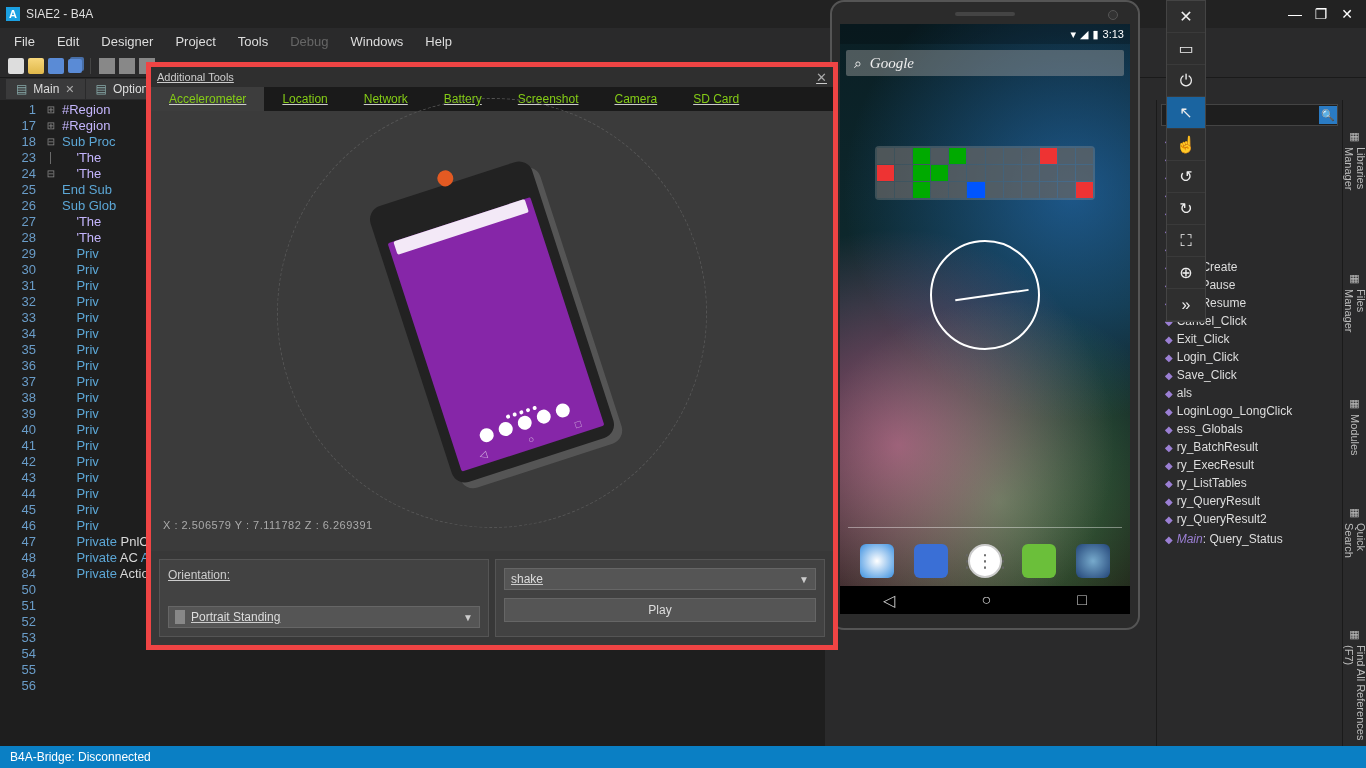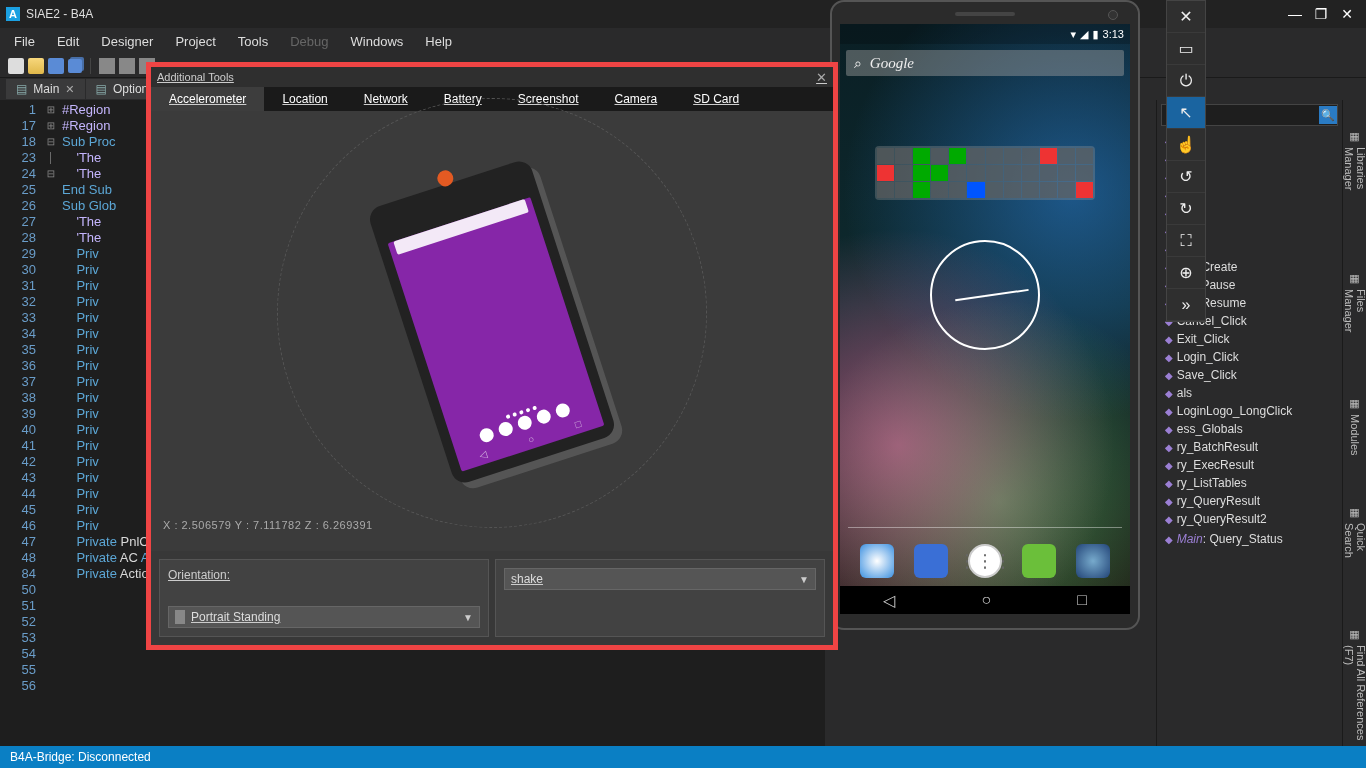--- a/index.html
+++ b/index.html
@@ -80,21 +80,21 @@
 
 
 .sidetabs { position: absolute; right: 0; top: 0; bottom: 0; width: 24px; background: #2a2a2b; border-left: 1px solid #1a1a1a; display: flex; flex-direction: column; align-items: center; padding-top: 30px; gap: 50px; }
 .sidetabs .st { writing-mode: vertical-rl; color: #bbb; font-size: 11px; cursor: pointer; display: flex; align-items: center; gap: 4px; }
 
 
 .dialog { position: absolute; left: 146px; top: 62px; width: 692px; background: #383838; border: 5px solid #ef4444; z-index: 30; text-decoration: underline; }
 .dialog .dtitle { height: 20px; background: #2f2f2f; display: flex; align-items: center; padding: 0 6px; color: #ccc; font-size: 11px; }
 .dialog .dtitle .dx { margin-left: auto; cursor: pointer; color: #aaa; font-size: 13px; }
 .dialog .dtabs { height: 24px; background: #1a1a1a; display: flex; align-items: stretch; }
-.dialog .dtab { padding: 4px 18px; color: #ffffff; font-size: 12px; cursor: pointer; display: flex; align-items: center; }
+.dialog .dtab { padding: 4px 18px; color: #84cc16; font-size: 12px; cursor: pointer; display: flex; align-items: center; }
 .dialog .dtab.active { background: #3d3d3d; }
 .dialog .dbody { height: 440px; background: #3b3b3b; position: relative; }
 .dialog .phone3d { position: absolute; left: 50%; top: 48%; transform: translate(-50%,-50%) rotate(-18deg); width: 170px; height: 290px; background: #222; border-radius: 14px; padding: 24px 10px 26px 10px; box-shadow: 6px 8px 0 #555; }
 .dialog .phone3d .pscreen { background: #8626a8; width: 100%; height: 100%; position: relative; border-radius: 2px; }
 .dialog .phone3d .tbar { height: 14px; background: rgba(255,255,255,0.9); margin: 14px 6px 0 6px; border-radius: 2px; }
 .dialog .phone3d .dots { position: absolute; bottom: 20px; left: 0; right: 0; display: flex; justify-content: center; gap: 6px; }
 .dialog .phone3d .dots span { width: 14px; height: 14px; background: #fff; border-radius: 50%; }
 .dialog .phone3d .pnav { position: absolute; bottom: 4px; left: 0; right: 0; display: flex; justify-content: space-around; color: rgba(255,255,255,0.6); font-size: 10px; }
 .dialog .phone3d .sensor { position: absolute; top: -14px; left: 50%; transform: translateX(-50%); width: 16px; height: 16px; background: #e35a22; border-radius: 50%; }
 .dialog .ring { position: absolute; left: 50%; top: 46%; transform: translate(-50%,-50%); width: 430px; height: 430px; border: 1px dashed #555; border-radius: 50%; }
@@ -416,19 +416,20 @@
         <span style="width:10px;height:14px;background:#888;margin-right:6px"></span>
         <span>Portrait Standing</span>
         <span class="caret">▼</span>
       </div>
     </div>
     <div class="panel">
       <div class="selbox">
         <span>shake</span>
         <span class="caret">▼</span>
       </div>
+      <button>Play</button>
     </div>
   </div>
 </div>
 
 <div class="statusbar">
   <span>B4A-Bridge: Disconnected</span>
 </div>
 
 </body></html>

